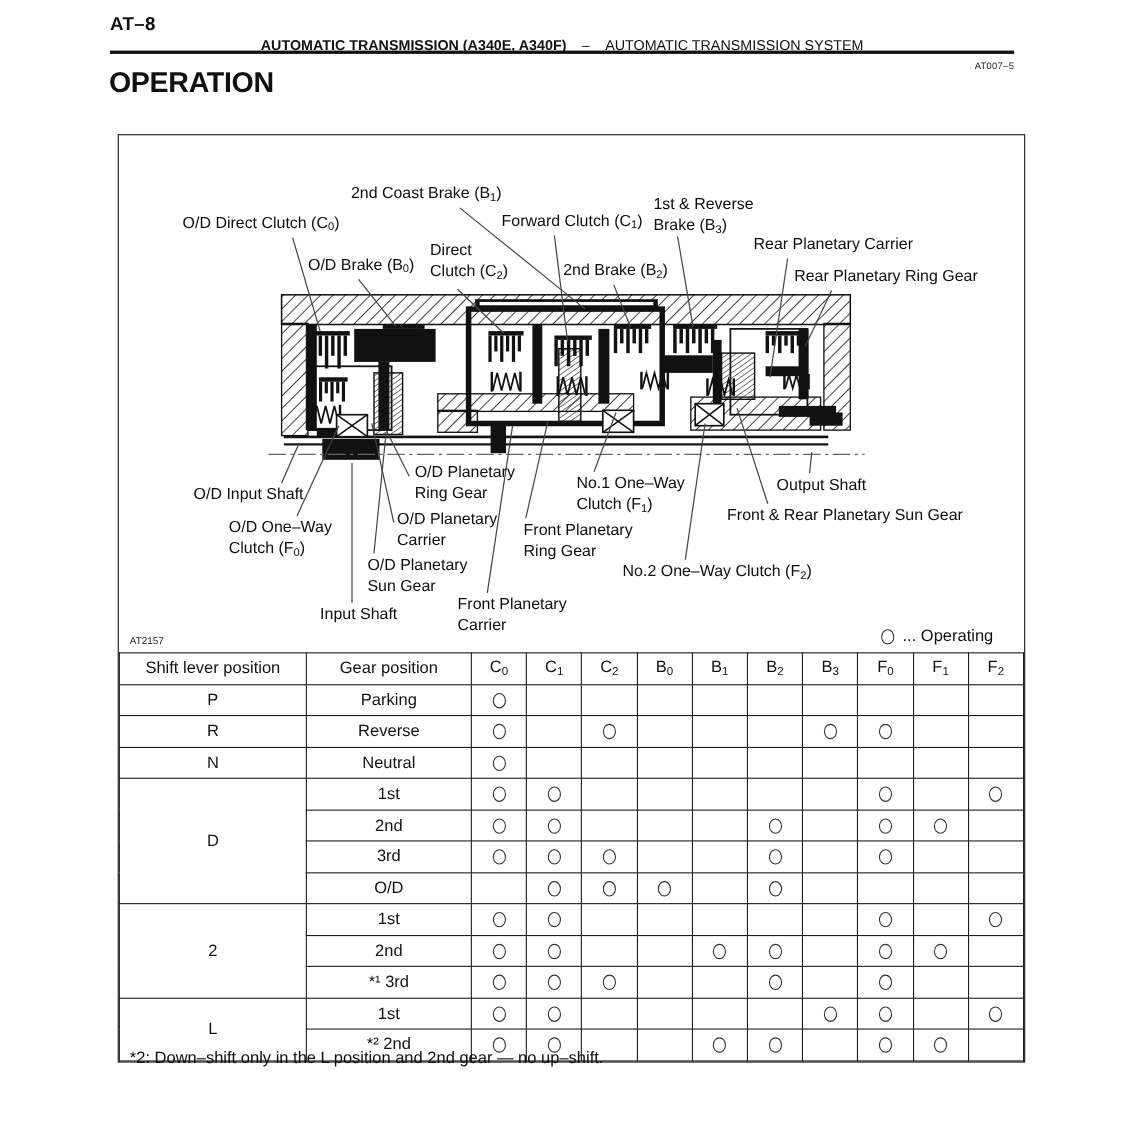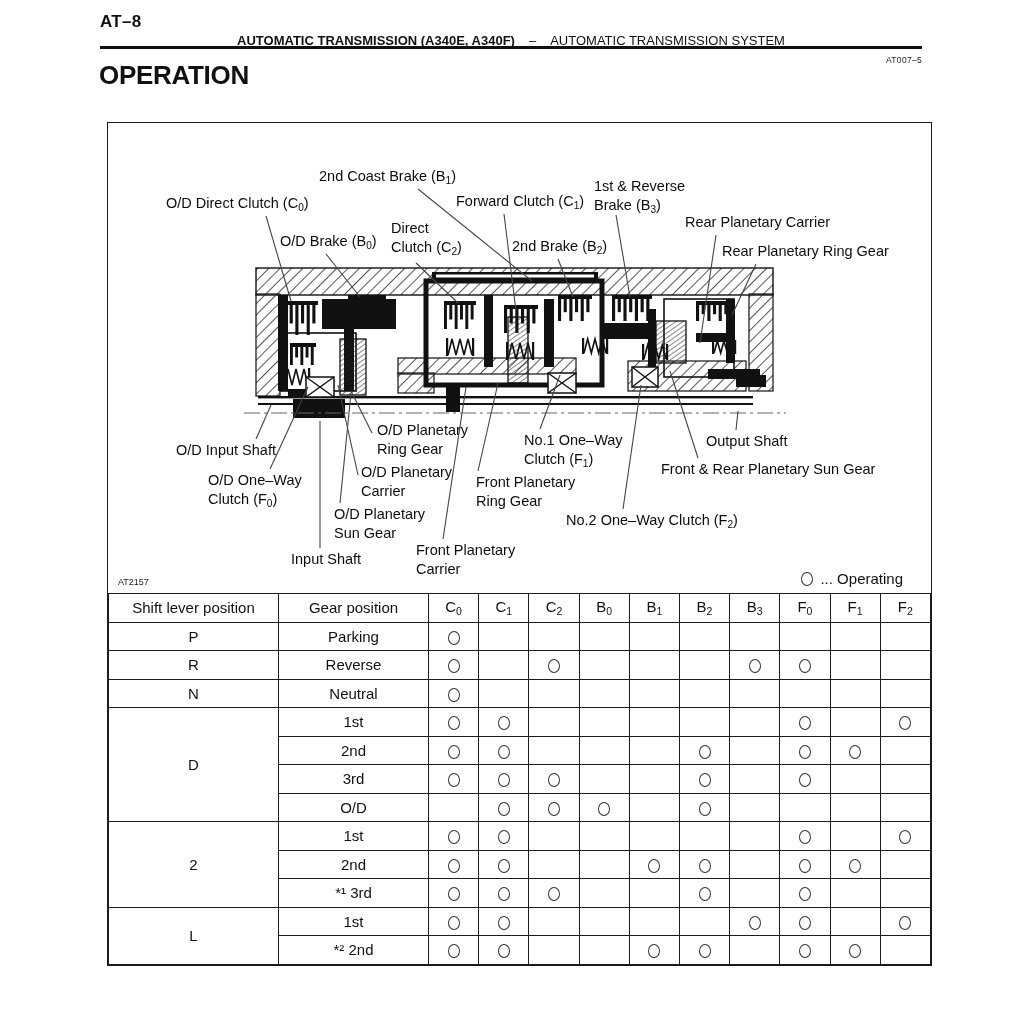--- a/index.html
+++ b/index.html
@@ -408,13 +408,14 @@
           <td></td>
           <td><span class="op"></span></td>
           <td><span class="op"></span></td>
           <td></td>
         </tr>
       </tbody>
     </table>
 </div>
 
 <div class="footnotes">
+  <div>*2: Down–shift only in the L position and 2nd gear — no up–shift.</div>
 </div>
 
 </body></html>

